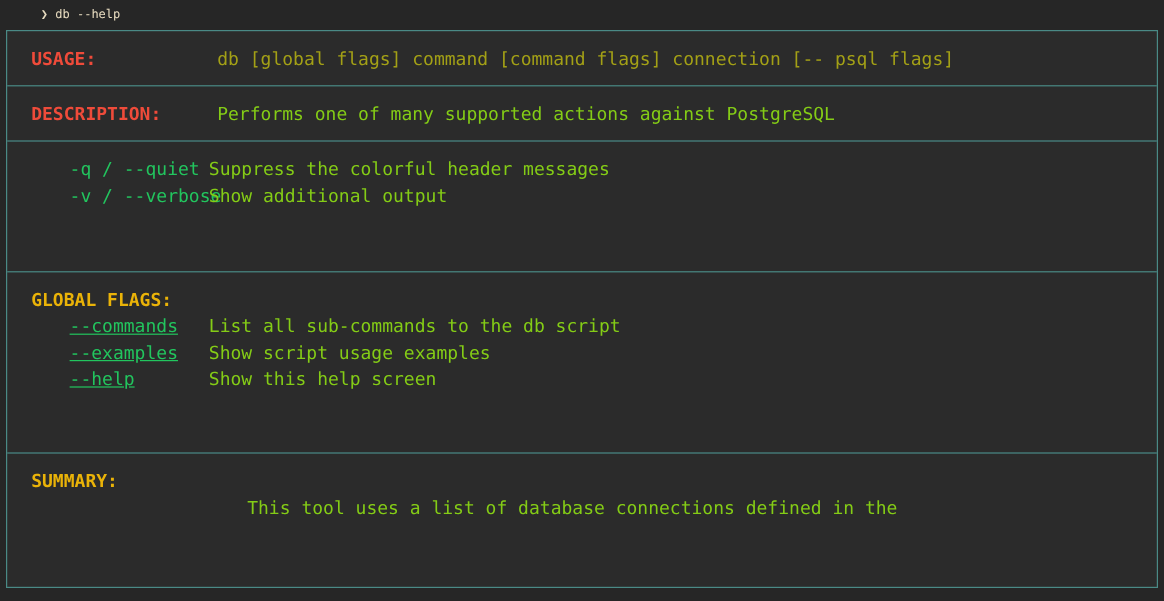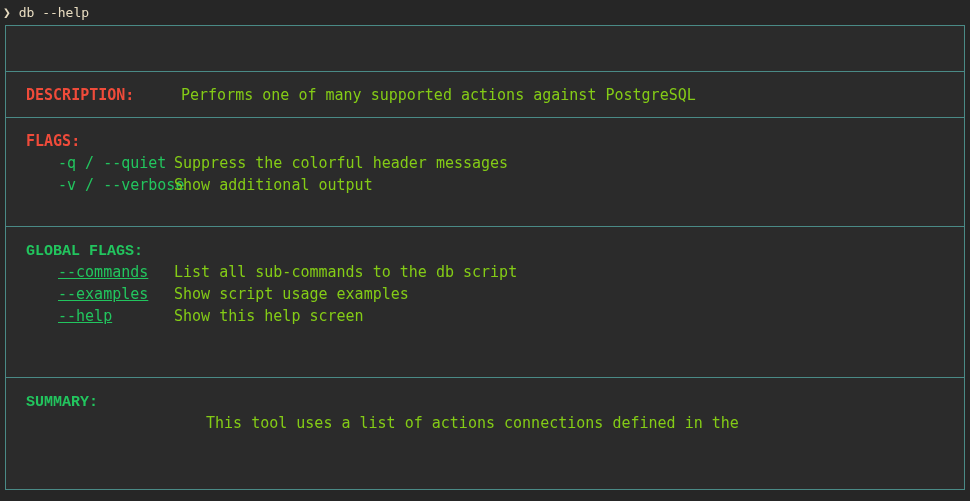--- a/index.html
+++ b/index.html
@@ -17,21 +17,22 @@
     -webkit-font-smoothing: none;
   }
 
   
   #prompt-line {
     height: 25px;
     line-height: 25px;
     padding-left: 3px;
     color: #e8dcc0;
     white-space: pre;
-    font-size: 13px;
+    font-size: 10px;
+    margin-left: 31px;
   }
   #prompt-line .sigil { color: #e8dcc0; }
   #prompt-line .cmd   { color: #e8dcc0; }
 
   
   #help-panel {
     margin: 0 5px 0 5px;
     border: 1px solid #4a8a86;
     background: #2b2b2b;
     height: 465px;
@@ -84,54 +85,54 @@
   .summary-indent {
     display: inline-block;
     width: 180px;
   }
 
   
   .c-red    { color: #ef4b3a; }
   .c-olive  { color: #a3a016; }
   .c-amber  { color: #84cc16; }
   .c-pink   { color: #22c55e; }
-  .c-green  { color: #22c55e; font-family: Liberation Mono, monospace; }
+  .c-green  { color: #eab308; }
   .bold     { font-weight: bold; }
   .hdr      { font-weight: bold; }
 </style>
 </head>
 <body>
 
 <div id="prompt-line"><span class="sigil">❯</span><span> </span><span class="cmd">db --help</span></div>
 
 <div id="help-panel">
 
   <div class="panel-section" id="section-usage">
     <div class="section-pad-top"></div>
+    <div class="row"><span class="label-col c-red hdr">USAGE:</span><span class="c-olive">db [global flags] command [command flags] connection [-- psql flags]</span></div>
   </div>
 
   <div class="panel-section" id="section-description">
     <div class="section-pad-top"></div>
     <div class="row"><span class="label-col c-red hdr">DESCRIPTION:</span><span class="c-amber">Performs one of many supported actions against PostgreSQL</span></div>
   </div>
 
   <div class="panel-section" id="section-flags">
     <div class="section-pad-top"></div>
-    <div class="row"><span class="c-red hdr">FLAGS:</span></div>
     <div class="row"><span class="flagname-col c-pink">-q / --quiet</span><span class="c-amber">Suppress the colorful header messages</span></div>
     <div class="row"><span class="flagname-col c-pink">-v / --verbose</span><span class="c-amber">Show additional output</span></div>
   </div>
 
   <div class="panel-section" id="section-global">
     <div class="section-pad-top"></div>
     <div class="row"><span class="c-green hdr">GLOBAL FLAGS:</span></div>
     <div class="row"><span class="gflagname-col c-pink">--commands</span><span class="c-amber">List all sub-commands to the db script</span></div>
     <div class="row"><span class="gflagname-col c-pink">--examples</span><span class="c-amber">Show script usage examples</span></div>
     <div class="row"><span class="gflagname-col c-pink">--help</span><span class="c-amber">Show this help screen</span></div>
   </div>
 
   <div class="panel-section last" id="section-summary">
     <div class="section-pad-top"></div>
     <div class="row"><span class="c-green hdr">SUMMARY:</span></div>
-    <div class="row"><span class="summary-indent"></span><span class="c-amber">This tool uses a list of actions connections defined in the</span></div>
+    <div class="row"><span class="summary-indent"></span><span class="c-amber">This tool uses a list of database connections defined in the</span></div>
   </div>
 
 </div>
 
 </body></html>

